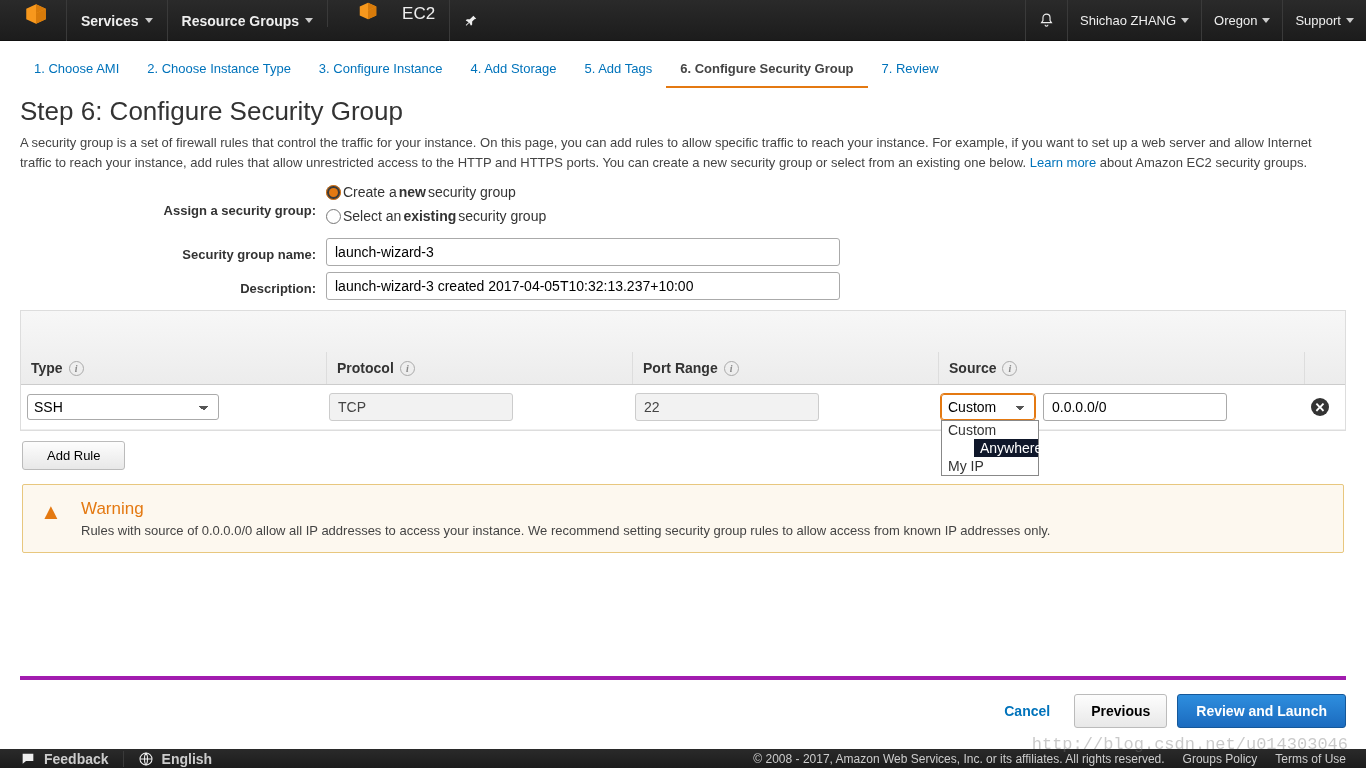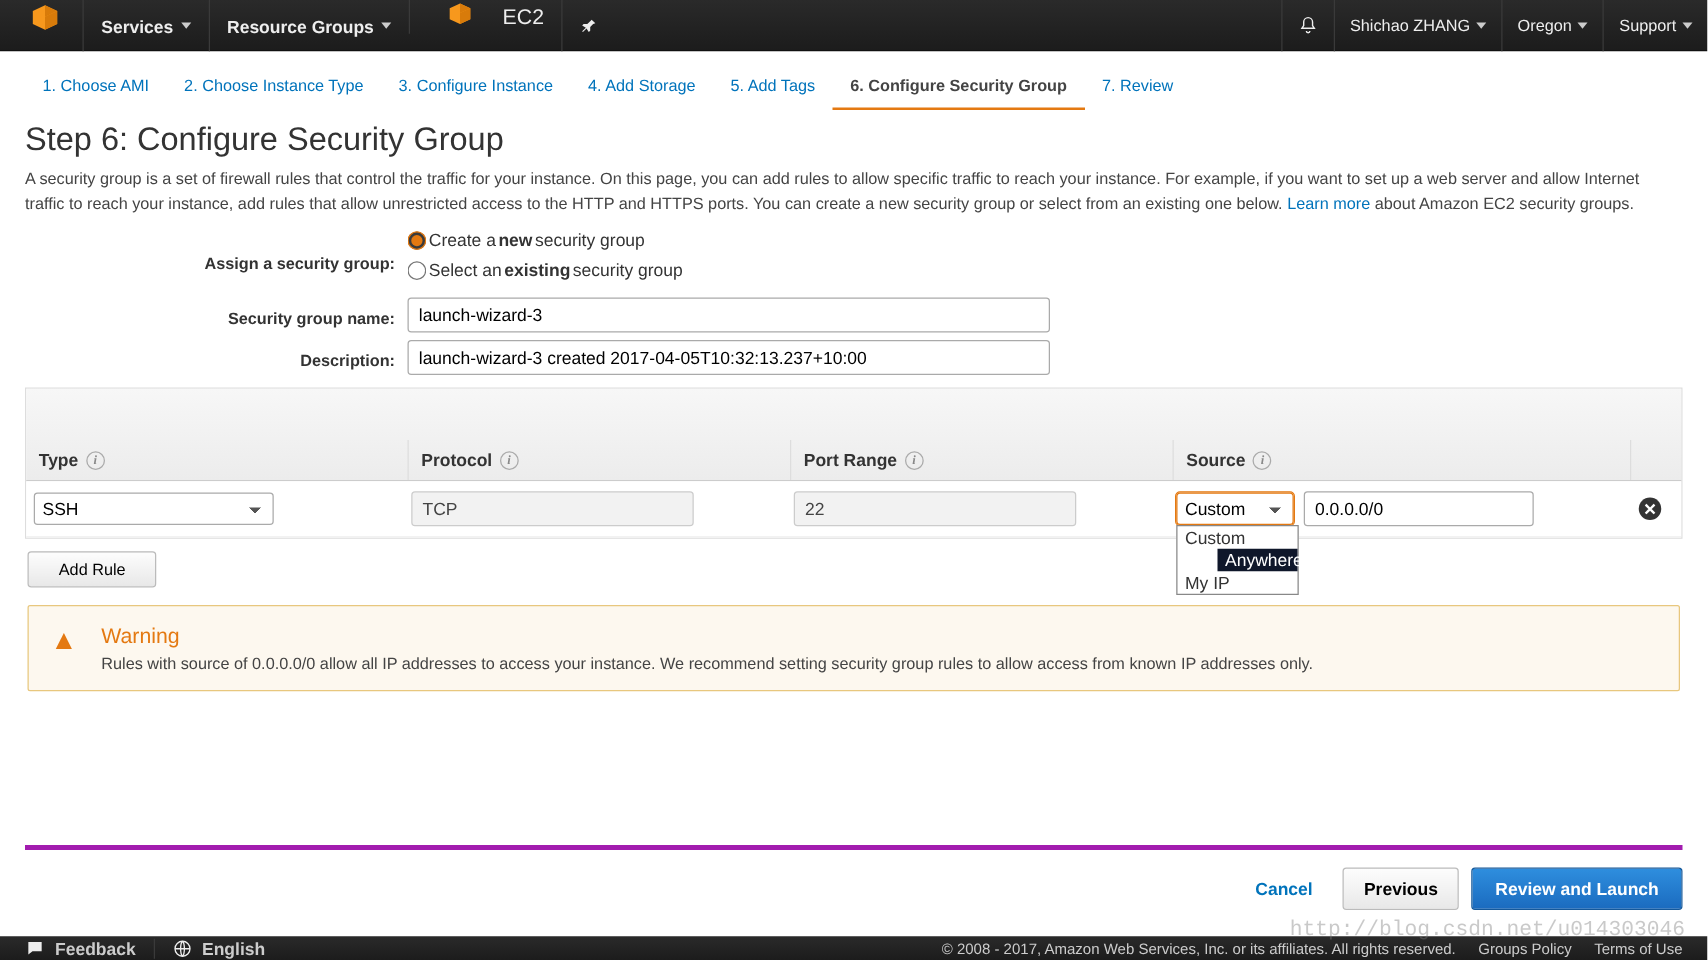--- a/index.html
+++ b/index.html
@@ -44,21 +44,21 @@
 .rules-header .cell { padding: 8px 10px; font-weight: 700; font-size: 14px; display: flex; align-items: center; gap: 6px; border-right: 1px solid #ddd; margin-top: 41px; }
 .rules-header .cell:last-child { border-right: none; }
 .info-icon { width: 15px; height: 15px; border: 1px solid #aaa; border-radius: 50%; display: inline-flex; align-items: center; justify-content: center; font-size: 10px; color: #888; font-style: italic; font-family: serif; }
 .rules-body { display: flex; padding: 8px 2px; align-items: center; background: #fff; border-bottom: 1px solid #eee; }
 .col-type { width: 306px; }
 .col-proto { width: 306px; }
 .col-port { width: 306px; }
 .col-source { flex: 1; }
 .col-remove { width: 40px; }
 .select { width: 192px; padding: 4px 6px; border: 1px solid #aaa; border-radius: 3px; background: #fff; font-size: 14px; appearance: none; -webkit-appearance: none; background-image: linear-gradient(45deg, transparent 50%, #555 50%), linear-gradient(135deg, #555 50%, transparent 50%); background-position: calc(100% - 14px) 11px, calc(100% - 9px) 11px; background-size: 5px 5px, 5px 5px; background-repeat: no-repeat; }
-.readonly { background: #f2f2f2; width: 226px; padding: 5px 8px; border: 1px solid #ccc; border-radius: 3px; font-size: 14px; color: #444; }
+.readonly { background: #f2f2f2; width: 184px; padding: 5px 8px; border: 1px solid #ccc; border-radius: 3px; font-size: 14px; color: #444; }
 .source-row { display: flex; gap: 8px; align-items: center; position: relative; }
 .source-select { width: 94px; padding: 4px 6px; border: 1px solid #e47911; border-radius: 3px; background: #fff; font-size: 14px; appearance: none; -webkit-appearance: none; background-image: linear-gradient(45deg, transparent 50%, #555 50%), linear-gradient(135deg, #555 50%, transparent 50%); background-position: calc(100% - 14px) 11px, calc(100% - 9px) 11px; background-size: 5px 5px, 5px 5px; background-repeat: no-repeat; outline: 1px solid #e47911; }
 .source-input { width: 184px; padding: 5px 8px; border: 1px solid #aaa; border-radius: 3px; font-size: 14px; }
 .dropdown-menu { position: absolute; top: 27px; left: 0; width: 98px; background: #fff; border: 1px solid #888; z-index: 10; }
 .dropdown-menu .opt { padding: 1px 6px; font-size: 14px; cursor: pointer; }
 .dropdown-menu .opt.hl { background: #0f172a; color: #fff; margin-left: 32px; }
 .remove-icon { width: 18px; height: 18px; background: #333; border-radius: 50%; display: flex; align-items: center; justify-content: center; color: #fff; cursor: pointer; font-weight: bold; margin-left: 8px; }
 
 .add-rule { margin: 10px 0 14px 2px; padding: 6px 24px; background: linear-gradient(#fdfdfd, #e8e8e8); border: 1px solid #bbb; border-radius: 3px; font-size: 13px; font-weight: 400; cursor: pointer; }
 

